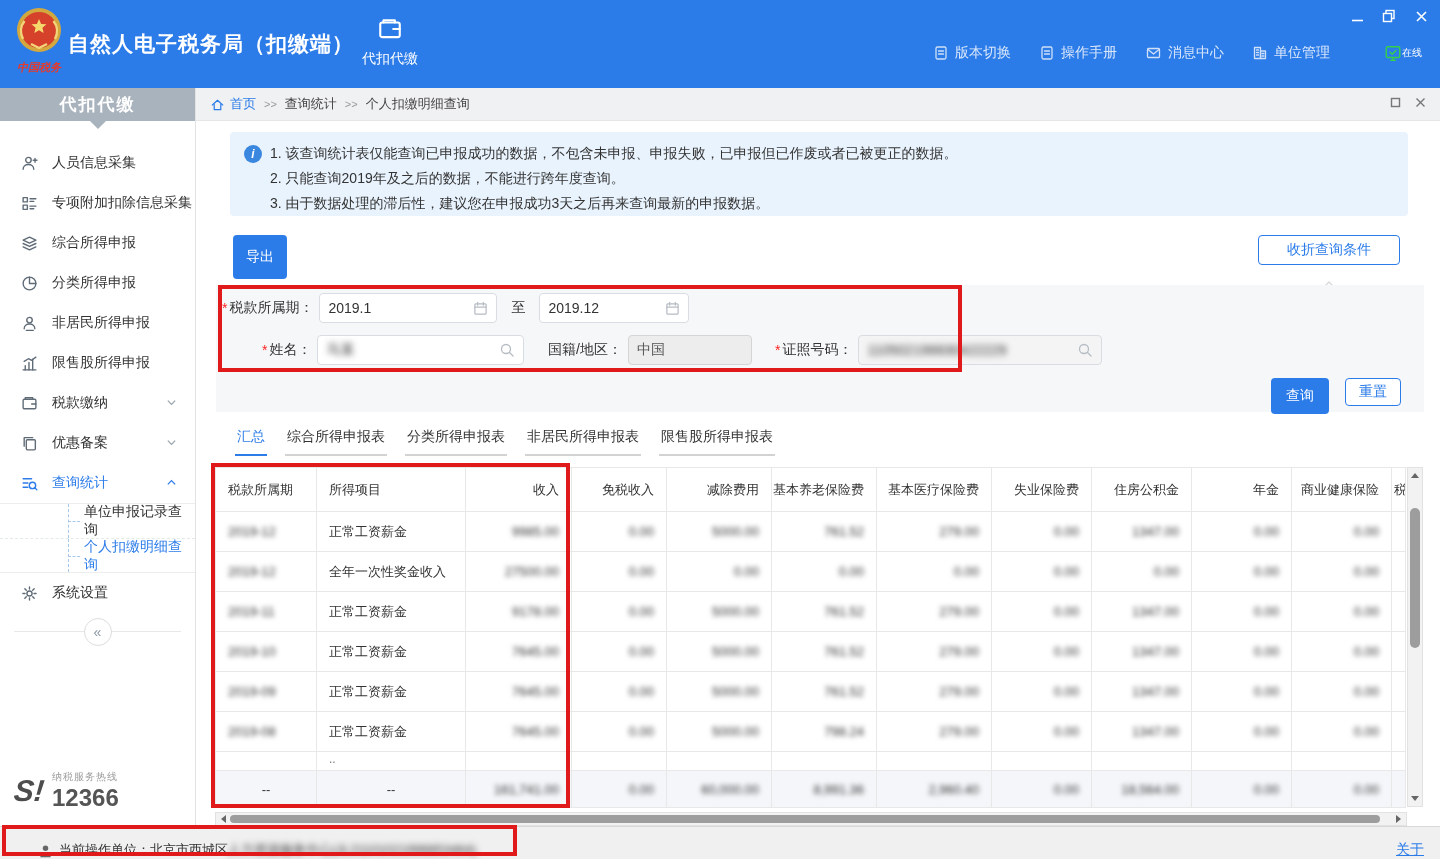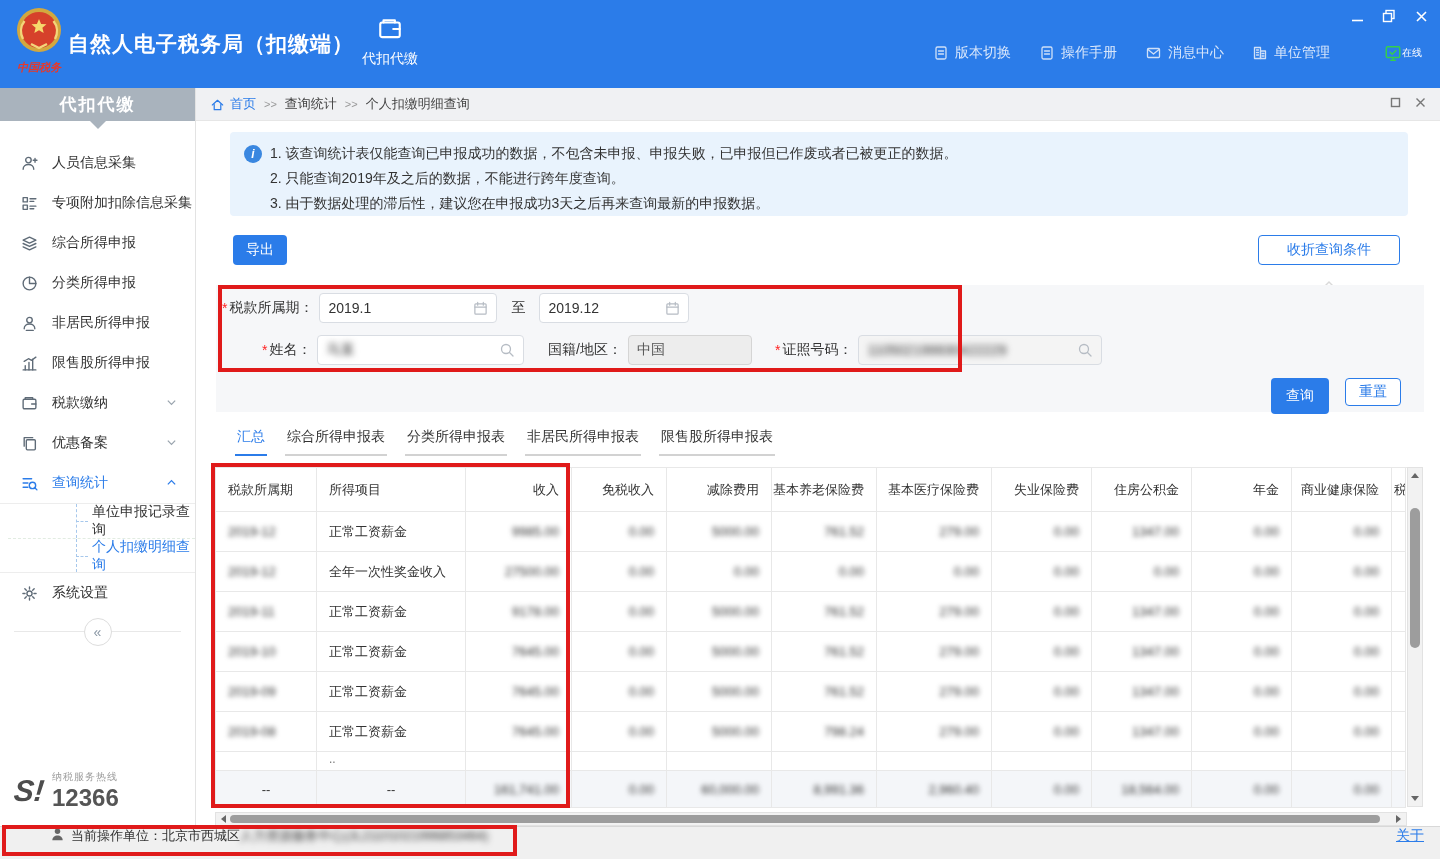--- a/index.html
+++ b/index.html
@@ -30,21 +30,21 @@
   #sidebar { position:absolute; left:0; top:88px; width:196px; height:738px; background:#fff; border-right:1px solid #e3e3e3; }
   #side-header { height:33px; background:#a9b3bd; color:#fff; font-size:17px; font-weight:bold; text-align:center; line-height:33px; letter-spacing:2px; position:relative; }
   #side-header::after { content:""; position:absolute; left:50%; bottom:-8px; margin-left:-8px; border:8px solid transparent; border-top-color:#a9b3bd; border-bottom:0; }
   #side-list { margin-top:22px; }
   .side-item { height:40px; display:flex; align-items:center; padding-left:20px; font-size:14px; color:#333; cursor:pointer; position:relative; }
   .side-item .ic { width:18px; color:#5f6b77; margin-right:14px; }
   .side-item.active { color:#2b7ce9; }
   .side-item.active .ic { color:#2b7ce9; }
   .side-item .chev { position:absolute; right:18px; color:#9aa4ae; }
   .side-item.active .chev { color:#2b7ce9; }
-  .sub-wrap { border-top:1px solid #ededed; border-bottom:1px solid #ededed;padding-left:8px; }
+  .sub-wrap { border-top:1px solid #ededed; border-bottom:1px solid #ededed; }
   .side-sub { height:34px; display:flex; align-items:center; padding-left:84px; font-size:14px; color:#333; cursor:pointer; position:relative; }
   .side-sub + .side-sub { border-top:1px dashed #e2ece2; }
   .side-sub::before { content:""; position:absolute; left:68px; top:0; bottom:0; border-left:1px dashed #a7c8ec; }
   .side-sub::after { content:""; position:absolute; left:68px; width:12px; top:50%; border-top:1px dashed #a7c8ec; }
   .side-sub.active { color:#2b7ce9; }
   #side-collapse { margin:18px 14px 0; border-top:1px solid #e8e8e8; position:relative; height:0; }
   #collapse-btn { position:absolute; left:50%; top:-14px; margin-left:-14px; width:28px; height:28px; border:1px solid #ddd; border-radius:50%; background:#fff; color:#8a97a5; font-size:14px; text-align:center; line-height:26px; cursor:pointer; }
   #hotline { position:absolute; left:14px; bottom:14px; display:flex; align-items:center; gap:8px; }
   #hotline-logo { font-size:30px; font-weight:bold; font-style:italic; color:#4d4d4d; transform:skewX(-6deg); }
   #hotline .label { font-size:10px; color:#9b9b9b; letter-spacing:1px; }
@@ -59,21 +59,21 @@
   #breadcrumb .crumb { color:#444; }
   #page-controls { position:absolute; right:14px; top:9px; display:flex; gap:14px; color:#777; }
   .pg-btn { cursor:pointer; display:flex; align-items:center; }
 
   #notice { position:absolute; left:34px; top:44px; width:1178px; height:84px; background:#e9f3fd; border-radius:4px; padding:9px 14px; font-size:14px; color:#333; }
   #notice .n-line { line-height:25px; white-space:nowrap; overflow:hidden; }
   #notice .n-first { display:flex; align-items:center; gap:8px; }
   #info-ic { width:18px; height:18px; border-radius:50%; background:#3a87e0; color:#fff; font-size:12px; font-weight:bold; font-style:italic; text-align:center; line-height:18px; flex:0 0 18px; }
   #notice .indent { padding-left:26px; }
 
-  #export-btn { position:absolute; left:37px; top:147px; width:54px; height:30px; background:#2b7ce9; color:#fff; border:none; border-radius:4px; font-size:14px; cursor:pointer; }
+  #export-btn { position:absolute; left:37px; top:147px; width:54px; height:44px; background:#2b7ce9; color:#fff; border:none; border-radius:4px; font-size:14px; cursor:pointer; }
   #collapse-query-btn { position:absolute; left:1062px; top:147px; width:142px; height:30px; background:#fff; color:#2b7ce9; border:1px solid #2b7ce9; border-radius:4px; font-size:14px; cursor:pointer; }
   #notch { position:absolute; left:1124px; top:184px; width:0; height:0; border:9px solid transparent; border-bottom:9px solid #d9d9d9; }
   #notch::after { content:""; position:absolute; left:-8px; top:-6px; border:8px solid transparent; border-bottom:8px solid #ffffff; }
 
   #form-panel { position:absolute; left:20px; top:197px; width:1208px; height:127px; background:#f6f7f9; }
   .fg { position:absolute; display:flex; align-items:center; font-size:14px; color:#333; }
   .req { color:#f22; margin-right:2px; }
   .flabel { white-space:nowrap; }
   .input { display:flex; align-items:center; background:#fff; border:1px solid #d9dde3; border-radius:4px; height:30px; padding:0 8px; font-size:14px; color:#333; margin-left:6px; cursor:text; }
   .input .val { flex:1; white-space:nowrap; overflow:hidden; }
@@ -105,21 +105,21 @@
   .tri-up { width:0; height:0; border:4px solid transparent; border-bottom:5px solid #666; margin-top:-3px; }
   .tri-down { width:0; height:0; border:4px solid transparent; border-top:5px solid #666; margin-bottom:-3px; }
   .tri-left { width:0; height:0; border:4px solid transparent; border-right:5px solid #666; margin-left:-3px; }
   .tri-right { width:0; height:0; border:4px solid transparent; border-left:5px solid #666; margin-right:-3px; }
   #vthumb { position:absolute; left:2px; top:40px; width:10px; height:140px; background:#9d9d9d; border-radius:5px; cursor:pointer; }
   #hscroll { position:absolute; left:19px; top:724px; width:1192px; height:14px; background:#f2f2f2; border:1px solid #e2e2e2; }
   #hscroll .arr { position:absolute; top:0; width:14px; height:12px; display:flex; align-items:center; justify-content:center; cursor:pointer; }
   #hthumb { position:absolute; left:14px; top:2px; width:1150px; height:8px; background:#9d9d9d; border-radius:4px; cursor:pointer; }
 
   
-  #statusbar { position:absolute; left:0; top:826px; width:1440px; height:33px; background:#f0f0f0; border-top:1px solid #d8d8d8; display:flex; align-items:flex-start; padding-left:50px; font-size:13px; color:#333; }
+  #statusbar { position:absolute; left:0; top:826px; width:1440px; height:33px; background:#f0f0f0; border-top:1px solid #d8d8d8; display:flex; align-items:flex-end; padding-left:38px; font-size:13px; color:#333; }
   #statusbar .ic { color:#666; margin-right:6px; }
   #about-link { position:absolute; right:16px; color:#2b7ce9; text-decoration:underline; cursor:pointer; font-size:14px; }
 
   
   .anno { position:absolute; border:4px solid #e01a1a; pointer-events:none; z-index:50; }
   #anno-form { left:218px; top:285px; width:744px; height:87px; }
   #anno-table { left:211px; top:463px; width:359px; height:345px; }
   #anno-status { left:2px; top:825px; width:515px; height:31px; }
 </style>
 </head>

